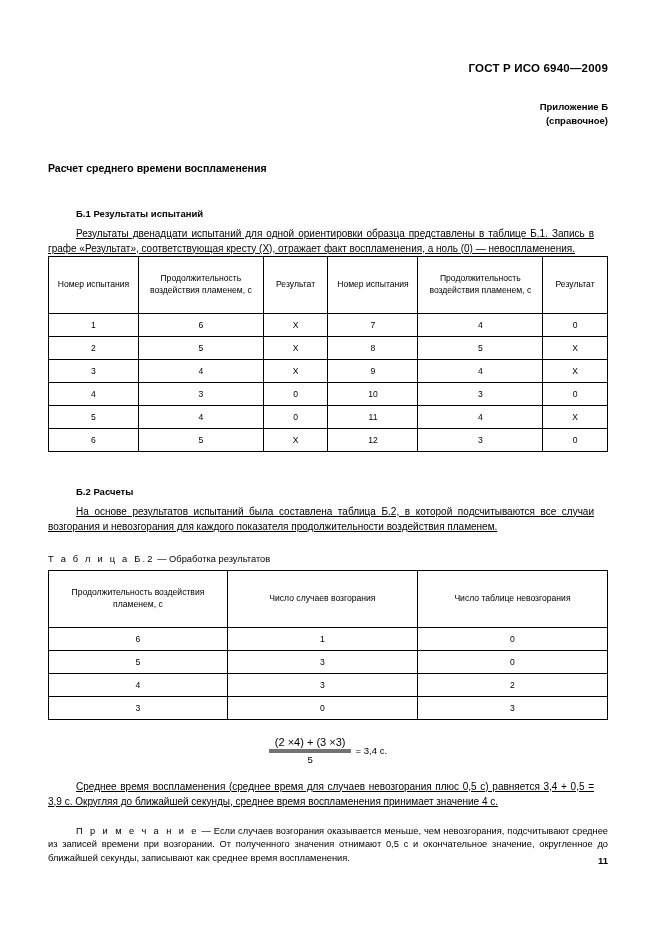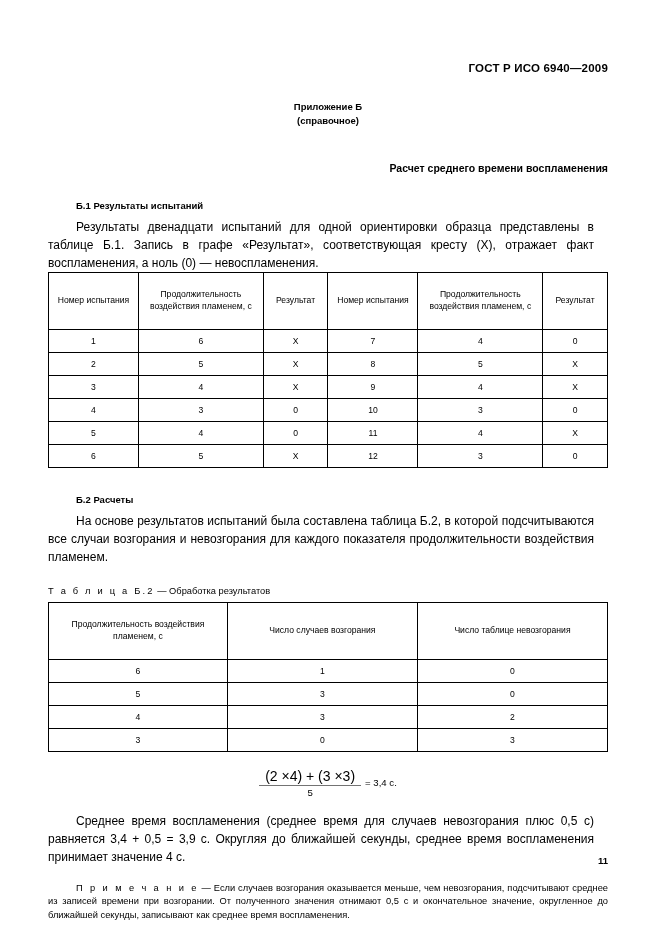--- a/index.html
+++ b/index.html
@@ -24,45 +24,46 @@
     padding: 0 48px;
   }
   .doc-header {
     text-align: right;
     font-size: 11.5px;
     font-weight: bold;
     letter-spacing: 0.2px;
     padding-top: 62px;
   }
   .annex-block {
-    text-align: center;
+    text-align: right;
     font-size: 9.5px;
     font-weight: bold;
     margin-top: 26px;
     line-height: 1.45;
   }
   .annex-block .line2 { font-weight: bold; }
   .main-title {
-    text-align: right;
+    text-align: left;
     font-size: 10.5px;
     font-weight: bold;
     margin-top: 34px;
   }
   .sec-heading {
     font-size: 9.5px;
     font-weight: bold;
-    margin-top: 26px;
+    margin-top: 34px;
     padding-left: 28px;
   }
   p.body-text {
-    font-size: 12px;
+    font-size: 10px;
     line-height: 1.5;
     text-align: justify;
     margin: 7px 14px 0 0;
     text-indent: 28px;
+    text-decoration: underline;
   }
   .table-caption {
     font-size: 9.3px;
     margin-top: 20px;
     margin-bottom: 6px;
   }
   .table-caption .sp {
     letter-spacing: 2.2px;
   }
   table.data {
@@ -104,22 +105,22 @@
     font-size: 9.3px;
   }
   .frac {
     display: inline-block;
     vertical-align: middle;
     text-align: center;
   }
   .frac .num {
     display: block;
     padding: 0 6px 1px 6px;
-    border-bottom: 1px solid #737373;
-    font-size: 14px;
+    border-bottom: 4px solid #737373;
+    font-size: 11px;
   }
   .frac .den {
     display: block;
     padding: 1px 6px 0 6px;
     font-size: 9.6px;
   }
   .frac-tail {
     display: inline-block;
     vertical-align: middle;
     padding-left: 4px;

